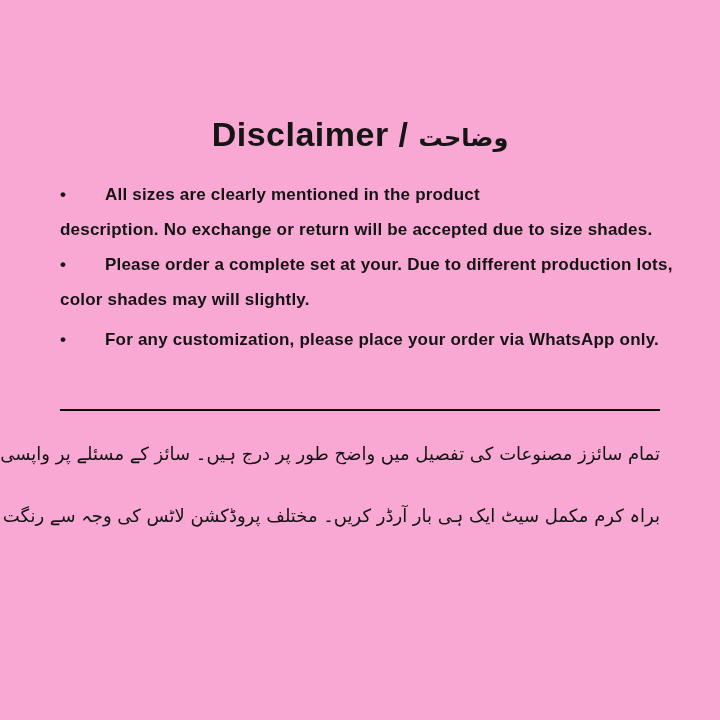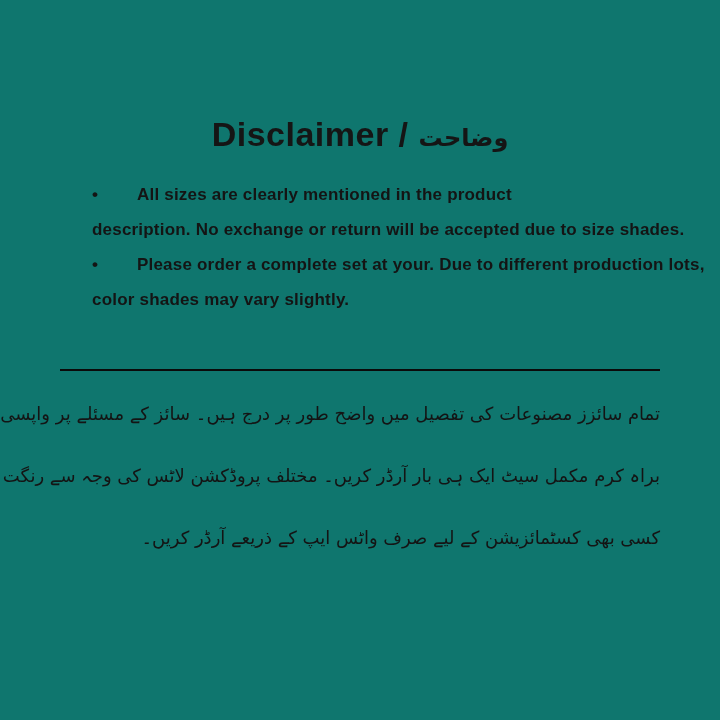--- a/index.html
+++ b/index.html
@@ -5,21 +5,21 @@
   html, body {
     margin: 0;
     padding: 0;
     background: #ffffff;
   }
   .page {
     position: relative;
     width: 720px;
     height: 720px;
     margin: 0 auto;
-    background: #0f766e;
+    background: #f9a8d4;
     overflow: hidden;
     font-family: "Liberation Sans", sans-serif;
     color: #111111;
     box-sizing: border-box;
     padding: 0 60px;
   }
   .title {
     margin: 112px 0 0 0;
     text-align: center;
     font-size: 34px;
@@ -39,21 +39,20 @@
   .bullets {
     margin-top: 17px;
   }
   .b-line {
     font-size: 17px;
     font-weight: 700;
     line-height: 35px;
     letter-spacing: 0.2px;
     color: #141414;
     white-space: nowrap;
-    margin-left: 32px;
   }
   .marker {
     display: inline-block;
     width: 45px;
     font-size: 17px;
   }
   .bullet-3 {
     margin-top: 5px;
   }
   .divider {
@@ -84,27 +83,29 @@
 
   <div class="bullets">
 
     <div class="bullet">
       <div class="b-line"><span class="marker">•</span><span>All sizes are clearly mentioned in the product</span></div>
       <div class="b-line">description. No exchange or return will be accepted due to size shades.</div>
     </div>
 
     <div class="bullet">
       <div class="b-line"><span class="marker">•</span><span>Please order a complete set at your. Due to different production lots,</span></div>
-      <div class="b-line">color shades may vary slightly.</div>
+      <div class="b-line">color shades may will slightly.</div>
     </div>
 
+    <div class="bullet bullet-3">
+      <div class="b-line"><span class="marker">•</span><span>For any customization, please place your order via WhatsApp only.</span></div>
+    </div>
 
   </div>
 
   <hr class="divider">
 
   <div class="urdu-block">
     <div class="u-line">تمام سائزز مصنوعات کی تفصیل میں واضح طور پر درج ہیں۔ سائز کے مسئلے پر واپسی یا تبادلہ ممکن نہیں ہو گا۔</div>
     <div class="u-line">براہ کرم مکمل سیٹ ایک ہی بار آرڈر کریں۔ مختلف پروڈکشن لاٹس کی وجہ سے رنگت میں معمولی فرق ہو سکتا ہے۔</div>
-    <div class="u-line">کسی بھی کسٹمائزیشن کے لیے صرف واٹس ایپ کے ذریعے آرڈر کریں۔</div>
   </div>
 
 </div>
 
 </body></html>

